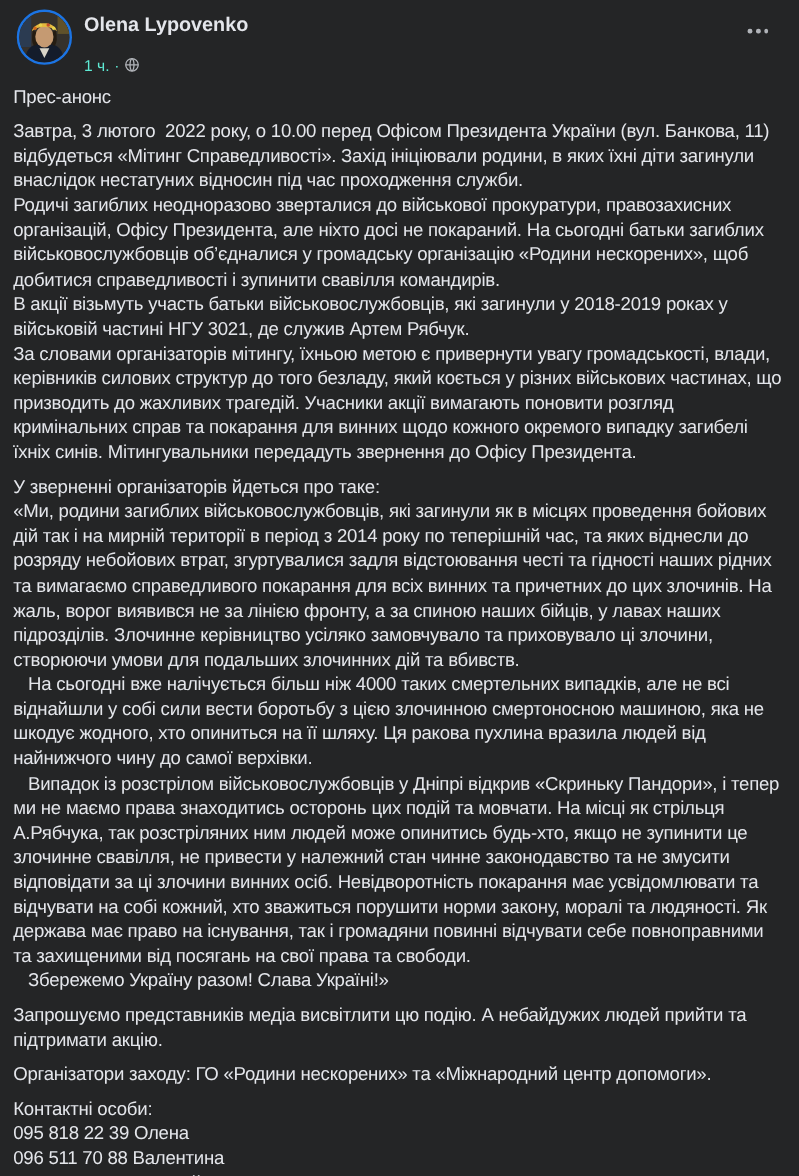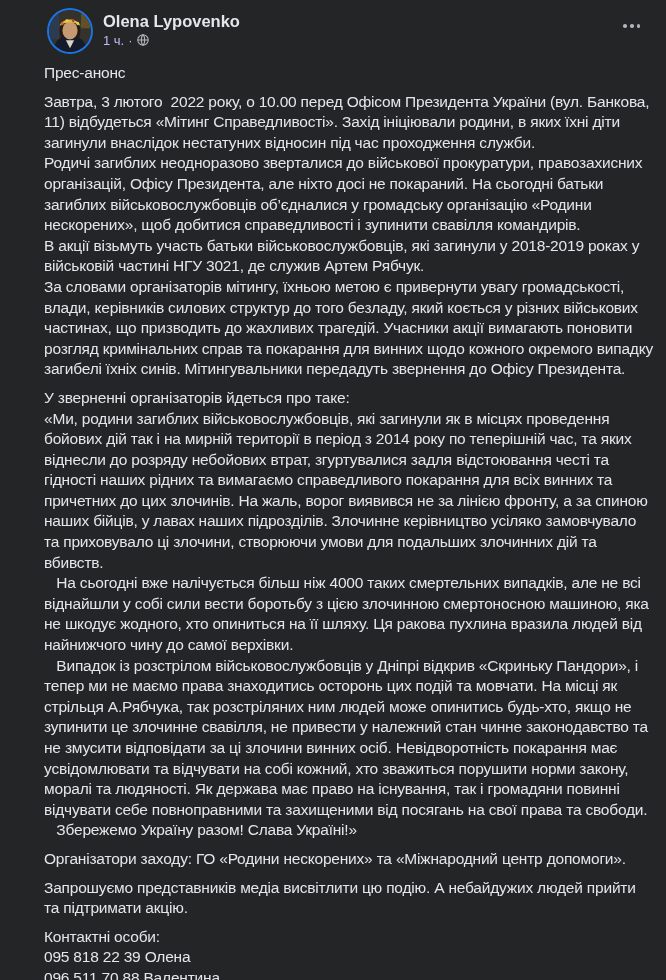--- a/index.html
+++ b/index.html
@@ -6,21 +6,20 @@
   html, body {
     width: 666px; height: 980px;
     background: #242526;
     overflow: hidden;
     font-family: "Liberation Sans", "DejaVu Sans", sans-serif;
   }
   .post {
     width: 666px; height: 980px;
     background: #242526;
     color: #e4e6eb;
-    padding-left: 33px;
   }
   
   .post-header {
     display: flex;
     align-items: flex-start;
     padding: 8px 14px 0 14px;
   }
   .avatar-wrap {
     width: 46px; height: 46px;
     border-radius: 50%;
@@ -35,23 +34,23 @@
   .author-name {
     font-size: 16.5px;
     font-weight: 700;
     color: #e4e6eb;
     line-height: 1.25;
     cursor: pointer;
   }
   .meta-row {
     display: flex;
     align-items: center;
-    margin-top: 1px;
+    margin-top: 15px;
     font-size: 13px;
-    color: #c4b5fd;
+    color: #5eead4;
   }
   .meta-row .sep { margin: 0 4px; }
   .globe-icon { display: inline-block; margin-top: 1px; }
   .menu-btn {
     margin-left: auto;
     margin-top: 8px;
     margin-right: 6px;
     display: flex;
     align-items: center;
     height: 20px;
@@ -143,22 +142,22 @@
     <p>Прес-анонс</p>
     <p>Завтра, 3 лютого  2022 року, о 10.00 перед Офісом Президента України (вул. Банкова, 11) відбудеться «Мітинг Справедливості». Захід ініціювали родини, в яких їхні діти загинули внаслідок нестатуних відносин під час проходження служби.
 Родичі загиблих неодноразово зверталися до військової прокуратури, правозахисних організацій, Офісу Президента, але ніхто досі не покараний. На сьогодні батьки загиблих військовослужбовців об’єдналися у громадську організацію «Родини нескорених», щоб добитися справедливості і зупинити свавілля командирів.
 В акції візьмуть участь батьки військовослужбовців, які загинули у 2018-2019 роках у військовій частині НГУ 3021, де служив Артем Рябчук.
 За словами організаторів мітингу, їхньою метою є привернути увагу громадськості, влади, керівників силових структур до того безладу, який коється у різних військових частинах, що призводить до жахливих трагедій. Учасники акції вимагають поновити розгляд кримінальних справ та покарання для винних щодо кожного окремого випадку загибелі їхніх синів. Мітингувальники передадуть звернення до Офісу Президента.</p>
     <p>У зверненні організаторів йдеться про таке:
 «Ми, родини загиблих військовослужбовців, які загинули як в місцях проведення бойових дій так і на мирній території в період з 2014 року по теперішній час, та яких віднесли до розряду небойових втрат, згуртувалися задля відстоювання честі та гідності наших рідних та вимагаємо справедливого покарання для всіх винних та причетних до цих злочинів. На жаль, ворог виявився не за лінією фронту, а за спиною наших бійців, у лавах наших підрозділів. Злочинне керівництво усіляко замовчувало та приховувало ці злочини, створюючи умови для подальших злочинних дій та вбивств.
    На сьогодні вже налічується більш ніж 4000 таких смертельних випадків, але не всі віднайшли у собі сили вести боротьбу з цією злочинною смертоносною машиною, яка не шкодує жодного, хто опиниться на її шляху. Ця ракова пухлина вразила людей від найнижчого чину до самої верхівки.
    Випадок із розстрілом військовослужбовців у Дніпрі відкрив «Скриньку Пандори», і тепер ми не маємо права знаходитись осторонь цих подій та мовчати. На місці як стрільця А.Рябчука, так розстріляних ним людей може опинитись будь-хто, якщо не зупинити це злочинне свавілля, не привести у належний стан чинне законодавство та не змусити відповідати за ці злочини винних осіб. Невідворотність покарання має усвідомлювати та відчувати на собі кожний, хто зважиться порушити норми закону, моралі та людяності. Як держава має право на існування, так і громадяни повинні відчувати себе повноправними та захищеними від посягань на свої права та свободи.
    Збережемо Україну разом! Слава Україні!»</p>
+    <p>Запрошуємо представників медіа висвітлити цю подію. А небайдужих людей прийти та підтримати акцію.</p>
     <p>Організатори заходу: ГО «Родини нескорених» та «Міжнародний центр допомоги».</p>
-    <p>Запрошуємо представників медіа висвітлити цю подію. А небайдужих людей прийти та підтримати акцію.</p>
     <p>Контактні особи:
 095 818 22 39 Олена
 096 511 70 88 Валентина
 067 432 2715 Николай
 0970512806 Оксана</p>
   </div>
 
 </div>
 
 </body></html>

